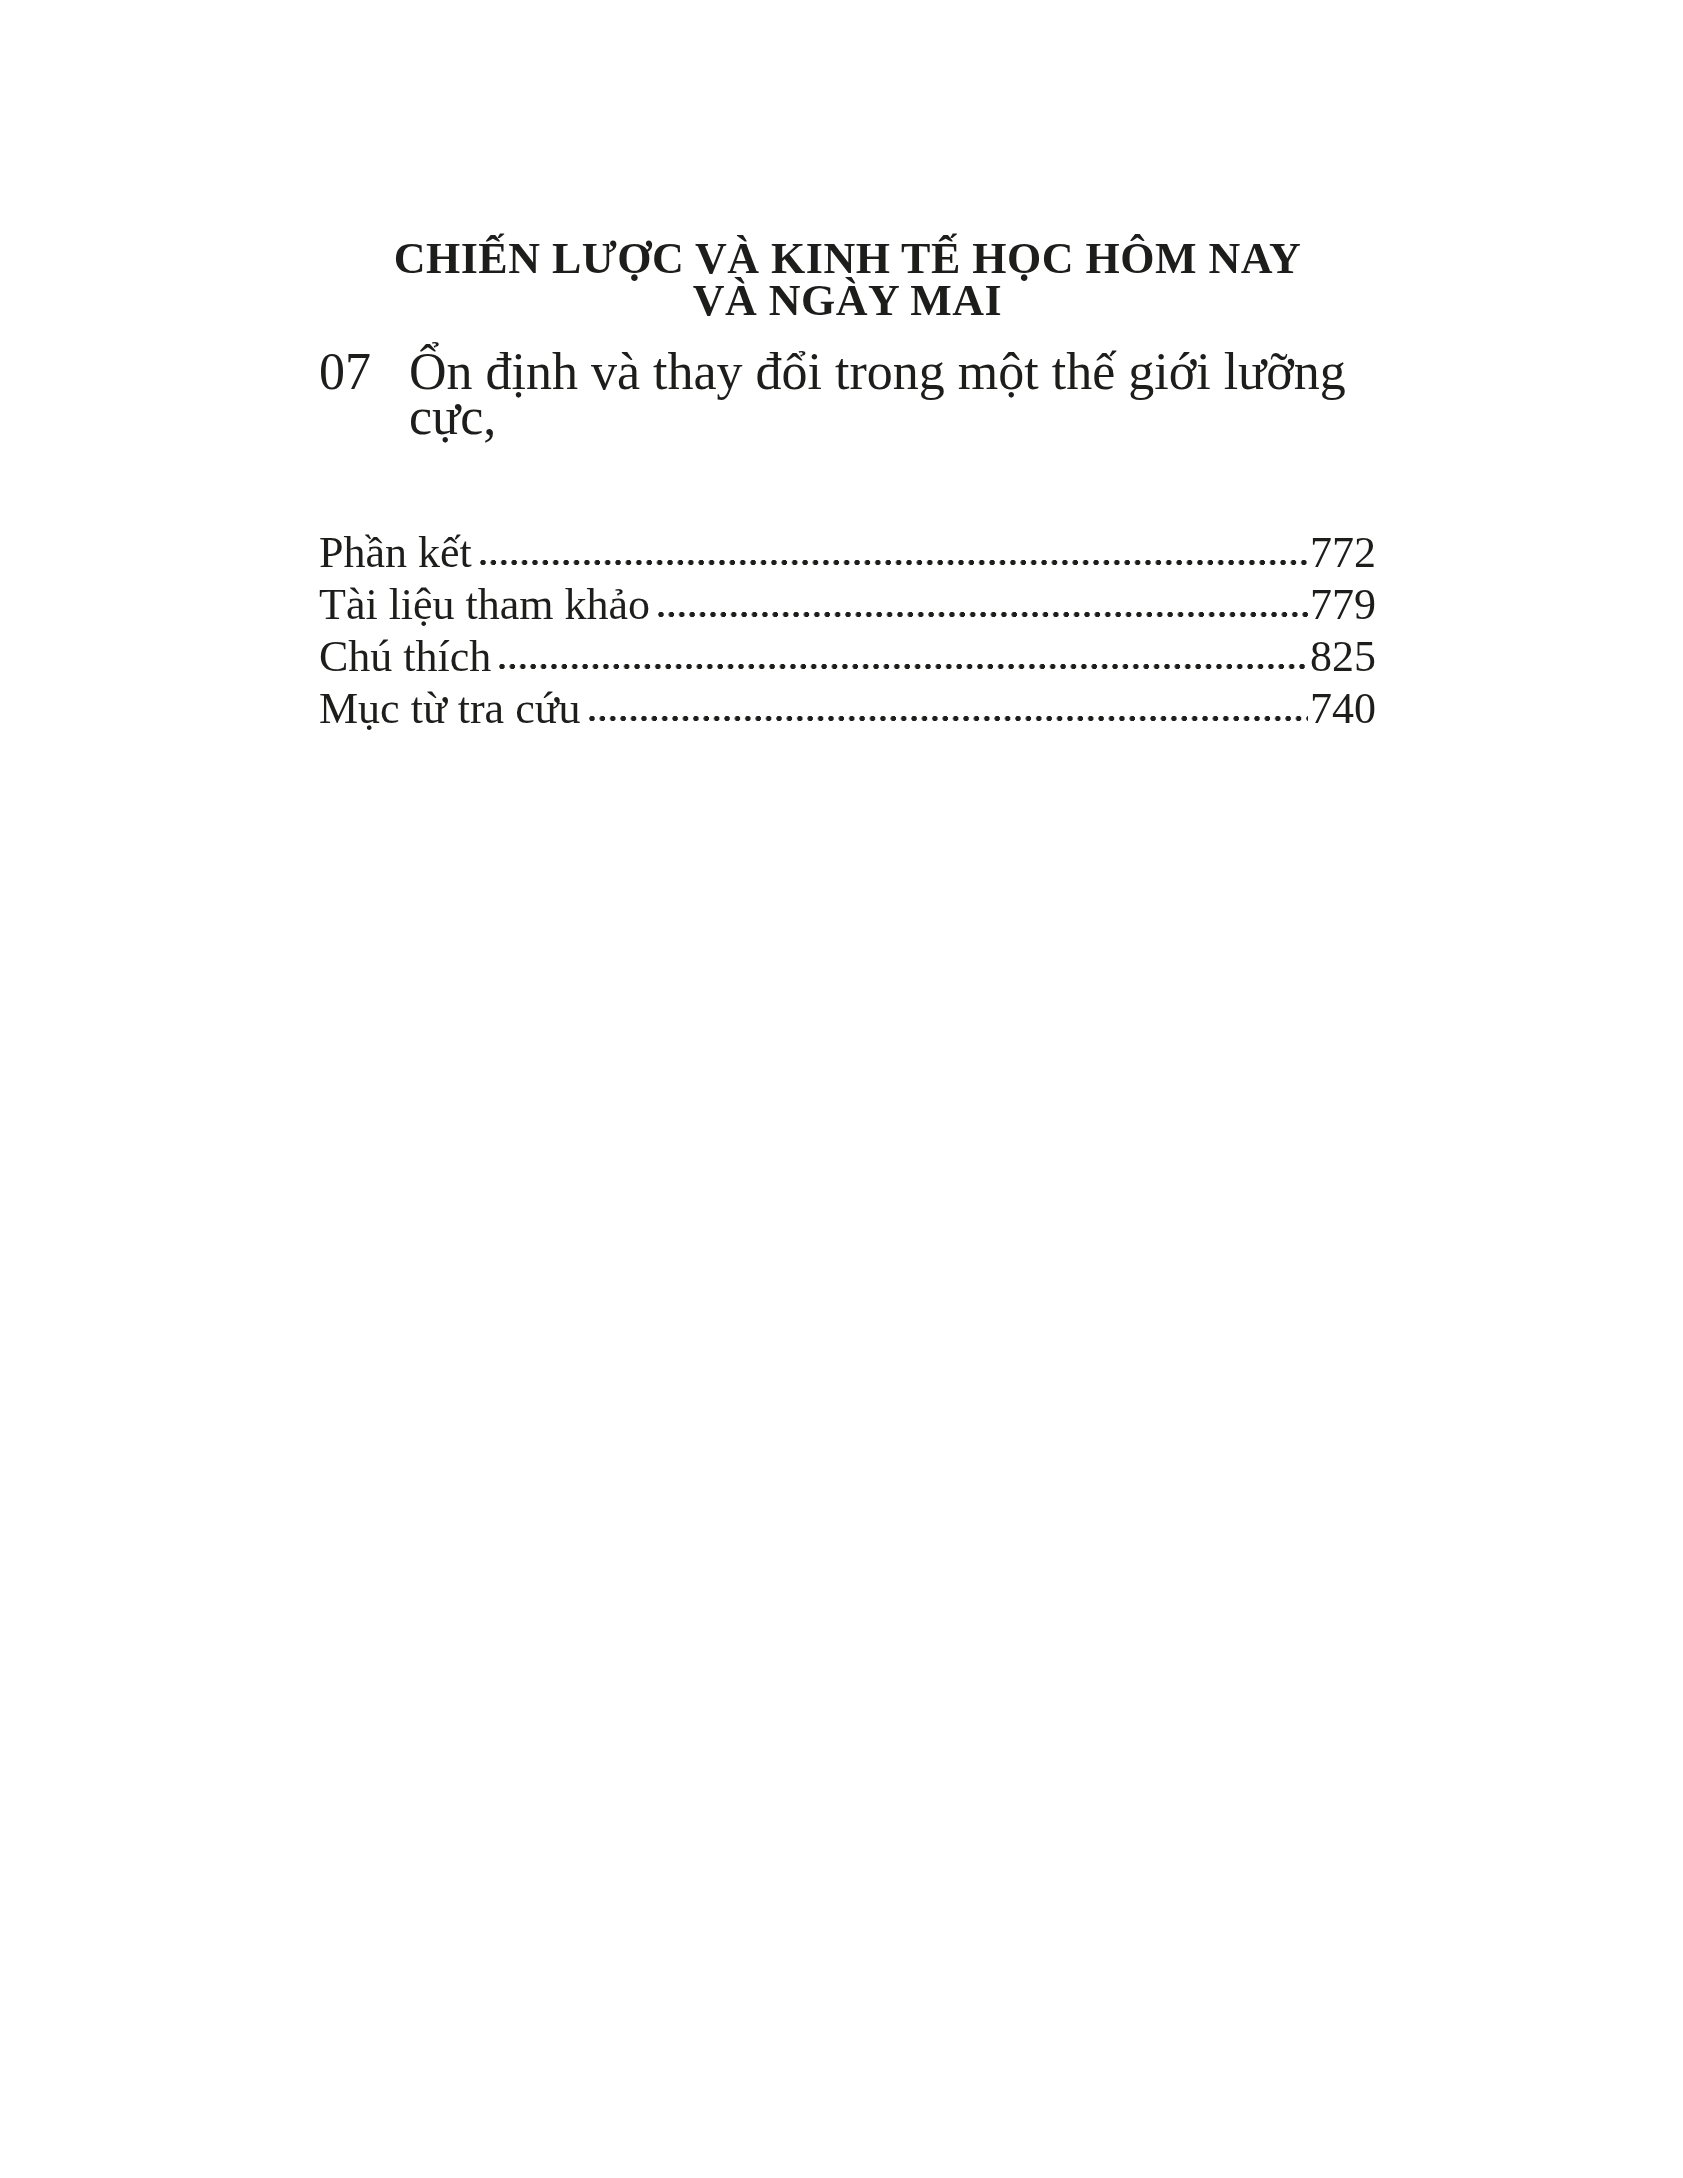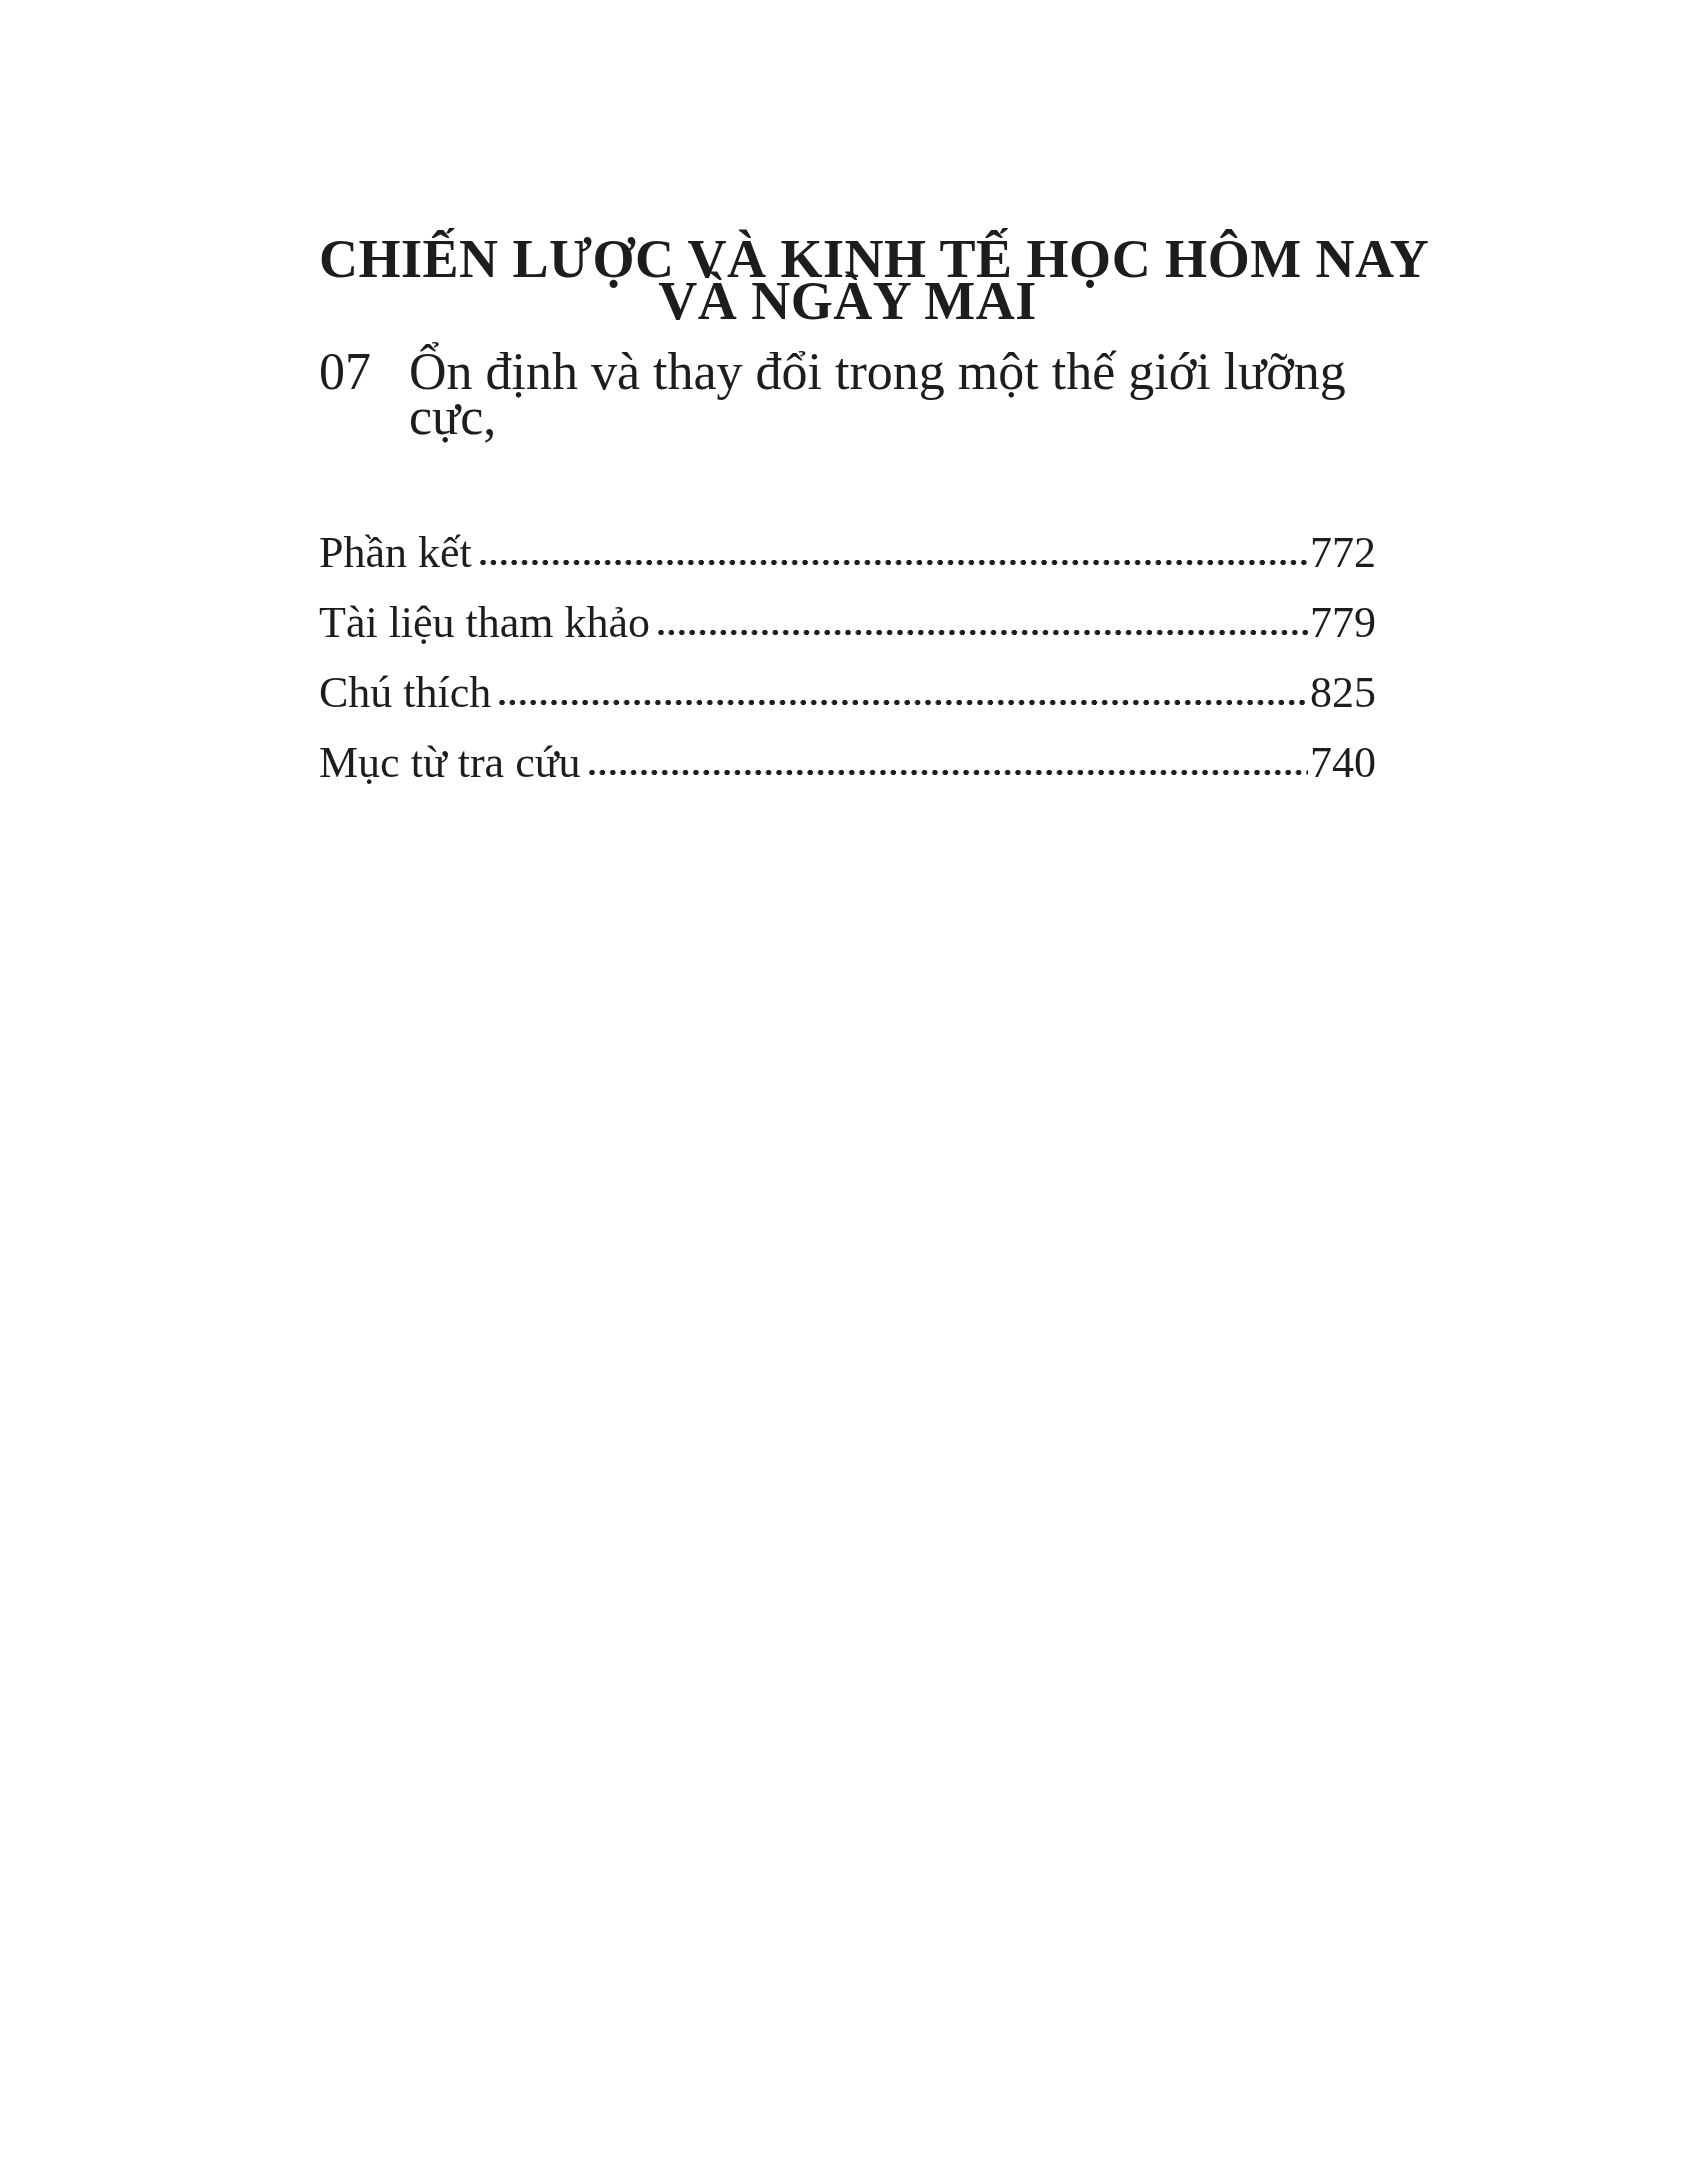--- a/index.html
+++ b/index.html
@@ -15,21 +15,21 @@
   }
   .toc {
     position: absolute;
     left: 319px;
     top: 238px;
     width: 1057px;
   }
   .heading {
     text-align: center;
     font-weight: 700;
-    font-size: 54px;
+    font-size: 44px;
     line-height: 42px;
     letter-spacing: 0.5px;
   }
   .hline { white-space: nowrap; }
   .chapters { margin-top: 27px; }
   .chapter {
     display: flex;
     align-items: flex-start;
     margin-top: 22px;
     font-size: 52px;
@@ -49,21 +49,21 @@
     margin: 0 2px 9px 8px;
     background: radial-gradient(circle at 3px 3.5px, #1d1d1b 2.4px, transparent 3px) left bottom repeat-x;
     background-size: 10.4px 7px;
   }
   .pagenum { white-space: nowrap; }
   .backmatter {
     margin-top: 91px;
     font-size: 44px;
     line-height: 45px;
   }
-  .bm-row { margin-top: 25px; }
+  .bm-row { margin-top: 7px; }
   .bm-row:first-child { margin-top: 0; }
 </style>
 </head>
 <body>
 
 <div class="toc">
 
   <div class="heading">
     <div class="hline">CHIẾN LƯỢC VÀ KINH TẾ HỌC HÔM NAY</div>
     <div class="hline">VÀ NGÀY MAI</div>

